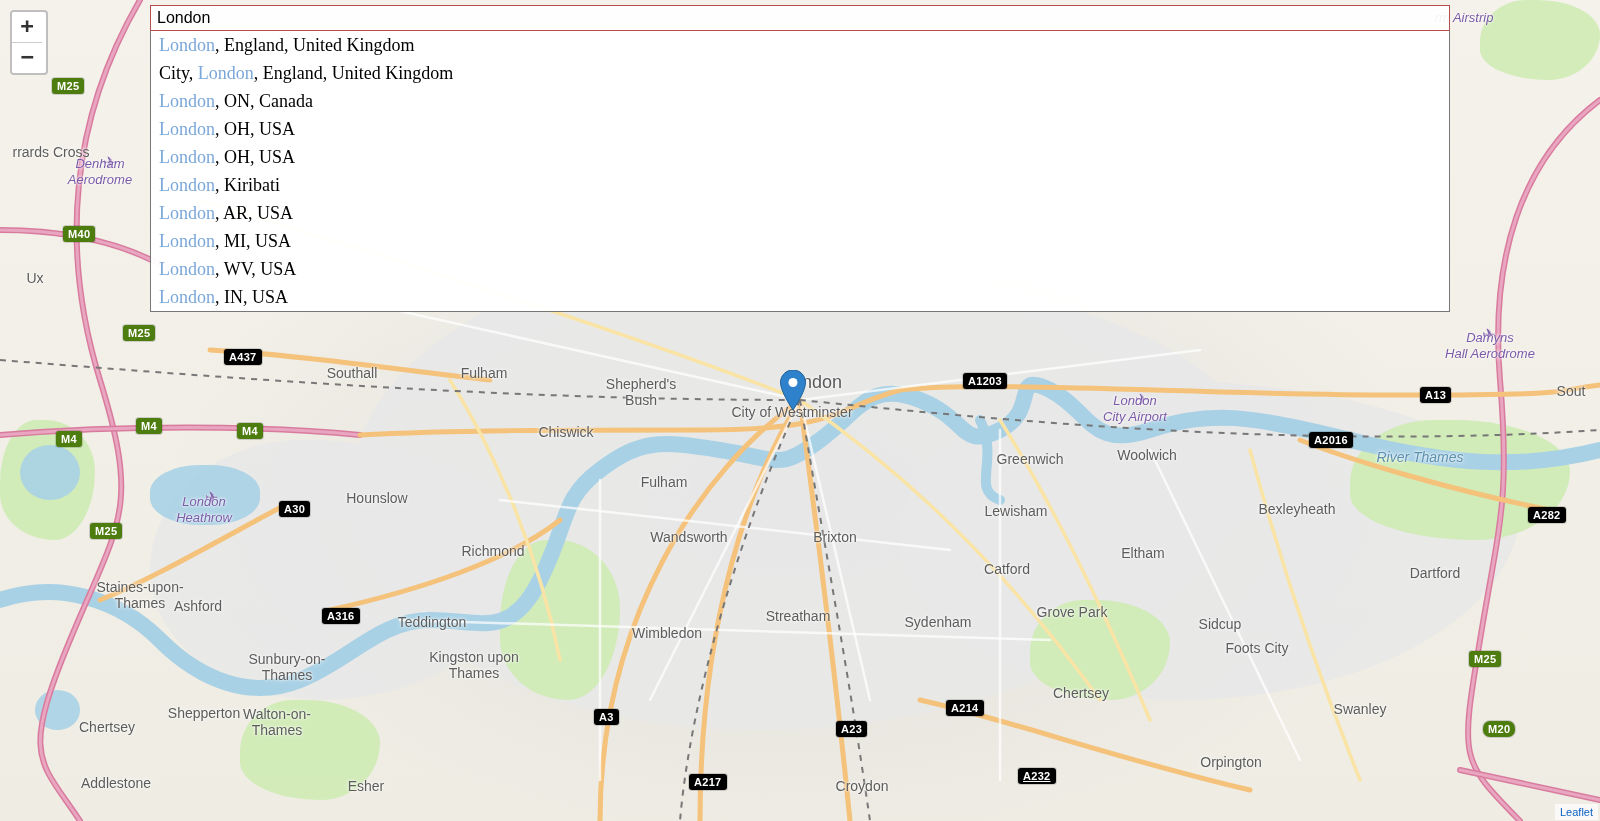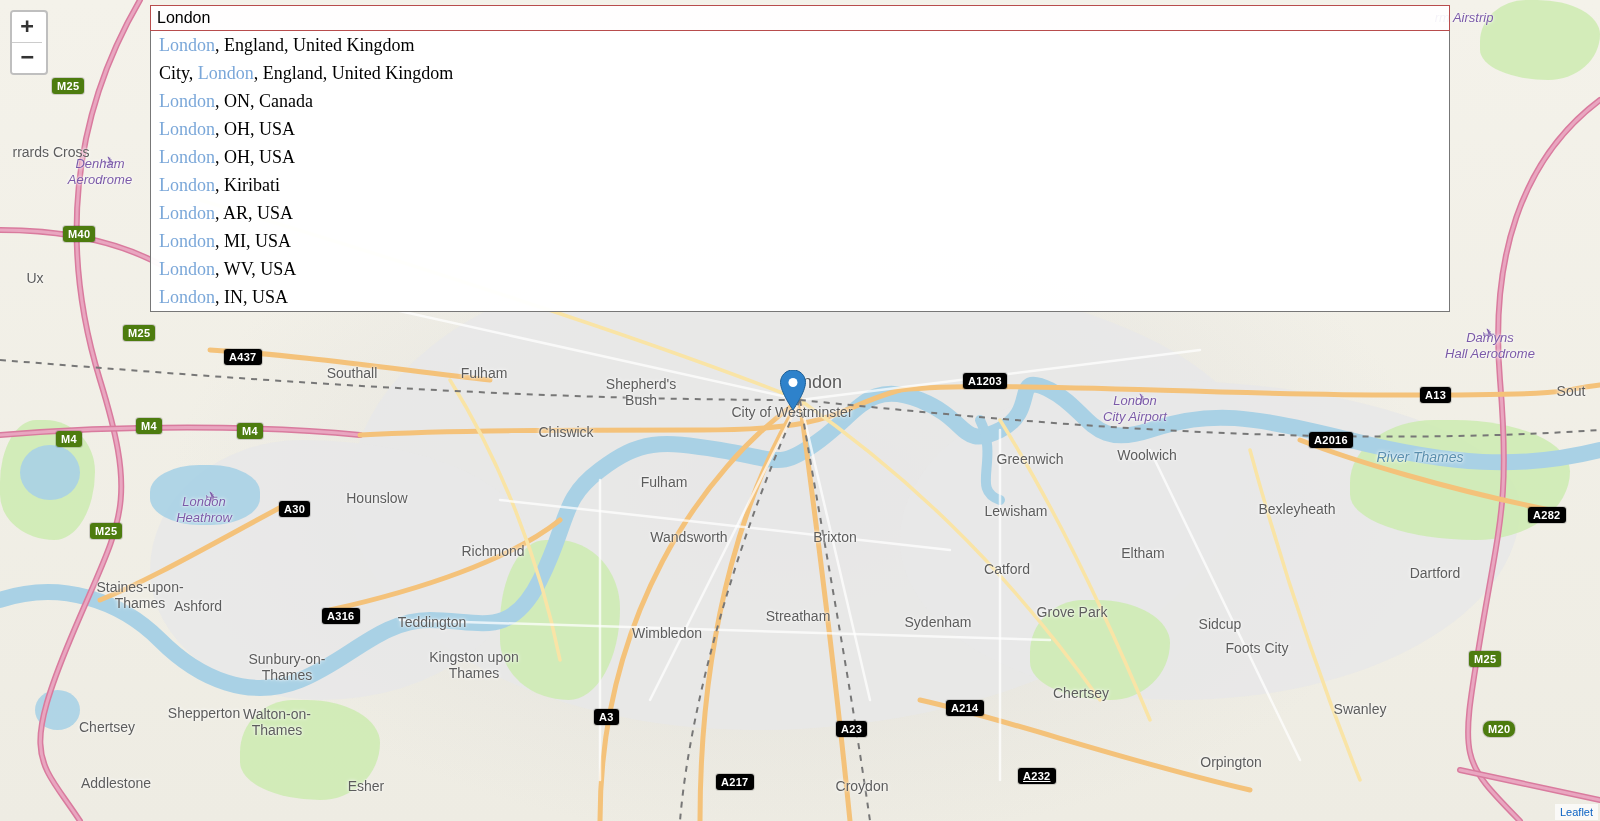--- a/index.html
+++ b/index.html
@@ -317,21 +317,21 @@
       <div class="shield m" style="left: 1483px; top: 721px; border-radius: 7px;">M20</div>
       <div class="shield a" style="left: 963px; top: 373px;">A1203</div>
       <div class="shield a" style="left: 1420px; top: 387px;">A13</div>
       <div class="shield a" style="left: 1309px; top: 432px;">A2016</div>
       <div class="shield a" style="left: 1528px; top: 507px;">A282</div>
       <div class="shield a" style="left: 322px; top: 608px;">A316</div>
       <div class="shield a" style="left: 224px; top: 349px;">A437</div>
       <div class="shield a" style="left: 279px; top: 501px;">A30</div>
       <div class="shield a" style="left: 946px; top: 700px;">A214</div>
       <div class="shield a" style="left: 1018px; top: 768px; text-decoration: underline;">A232</div>
-      <div class="shield a" style="left: 716px; top: 774px;">A217</div>
+      <div class="shield a" style="left: 689px; top: 774px;">A217</div>
       <div class="shield a" style="left: 836px; top: 721px;">A23</div>
       <div class="shield a" style="left: 594px; top: 709px;">A3</div>
     </div>
 
   <div class="marker" id="marker" style="left: 793px; top: 410px;">
     <svg viewBox="0 0 26 40" width="26" height="40">
       <path d="M13 0C6 0 0.5 5.5 0.5 12.5 0.5 22 13 40 13 40s12.5-18 12.5-27.5C25.5 5.5 20 0 13 0z" fill="#2e82cb" stroke="#1d5e94" stroke-width="1"></path>
       <circle cx="13" cy="12.5" r="4.5" fill="#fff"></circle>
     </svg>
   </div>

